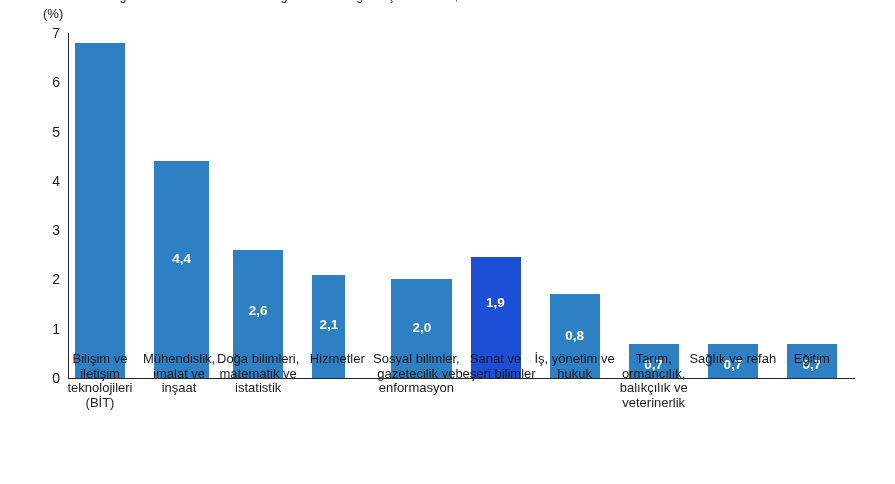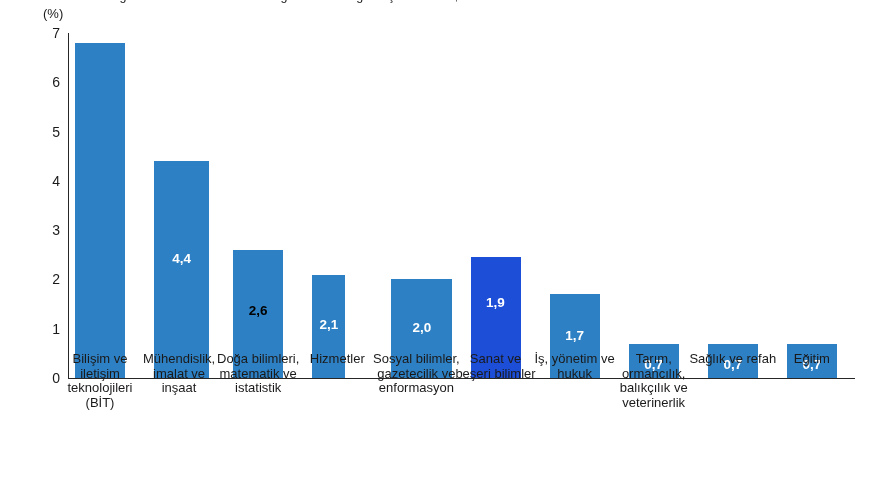--- a/index.html
+++ b/index.html
@@ -132,33 +132,33 @@
         <div class="ytick" style="top: 0px;">7</div>
       </div>
     <div id="bars">
         <div class="bar" style="left: 7px; width: 50px; height: 335.143px; background: rgb(46, 128, 196);">
           <div class="bar-value" style="color: rgb(255, 255, 255); top: 140.76px; padding-left: 37px;">6,8</div>
         </div>
         <div class="bar" style="left: 86.1px; width: 55px; height: 216.857px; background: rgb(46, 128, 196);">
           <div class="bar-value" style="color: rgb(255, 255, 255); top: 91.08px;">4,4</div>
         </div>
         <div class="bar" style="left: 165.2px; width: 50px; height: 128.143px; background: rgb(46, 128, 196);">
-          <div class="bar-value" style="color: #000000; top: 53.82px;">2,6</div>
+          <div class="bar-value" style="color: #fef9c3; top: 53.82px;">2,6</div>
         </div>
         <div class="bar" style="left: 244.3px; width: 33px; height: 103.5px; background: rgb(46, 128, 196);">
           <div class="bar-value" style="color: rgb(255, 255, 255); top: 43.47px;">2,1</div>
         </div>
         <div class="bar" style="left: 323.4px; width: 61px; height: 98.5714px; background: rgb(46, 128, 196);">
           <div class="bar-value" style="color: rgb(255, 255, 255); top: 41.4px;">2,0</div>
         </div>
         <div class="bar" style="left: 402.5px; width: 50px; height: 121px; background: #1d4ed8;">
           <div class="bar-value" style="color: rgb(255, 255, 255); top: 39.33px;">1,9</div>
         </div>
         <div class="bar" style="left: 481.6px; width: 50px; height: 83.7857px; background: rgb(46, 128, 196);">
-          <div class="bar-value" style="color: rgb(255, 255, 255); top: 35.19px;">1,7</div>
+          <div class="bar-value" style="color: rgb(255, 255, 255); top: 35.19px;">0,8</div>
         </div>
         <div class="bar" style="left: 560.7px; width: 50px; height: 34.5px; background: rgb(46, 128, 196);">
           <div class="bar-value" style="color: rgb(255, 255, 255); top: 14.49px;">0,7</div>
         </div>
         <div class="bar" style="left: 639.8px; width: 50px; height: 34.5px; background: rgb(46, 128, 196);">
           <div class="bar-value" style="color: rgb(255, 255, 255); top: 14.49px;">0,7</div>
         </div>
         <div class="bar" style="left: 718.9px; width: 50px; height: 34.5px; background: rgb(46, 128, 196);">
           <div class="bar-value" style="color: rgb(255, 255, 255); top: 14.49px;">0,7</div>
         </div>

